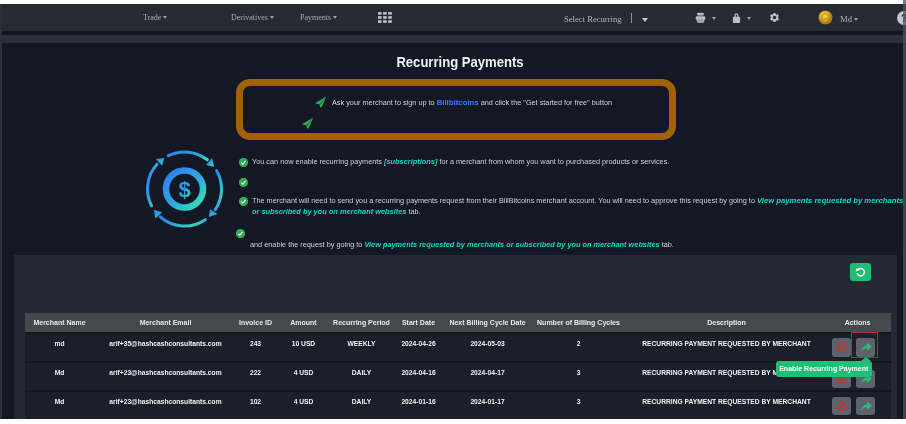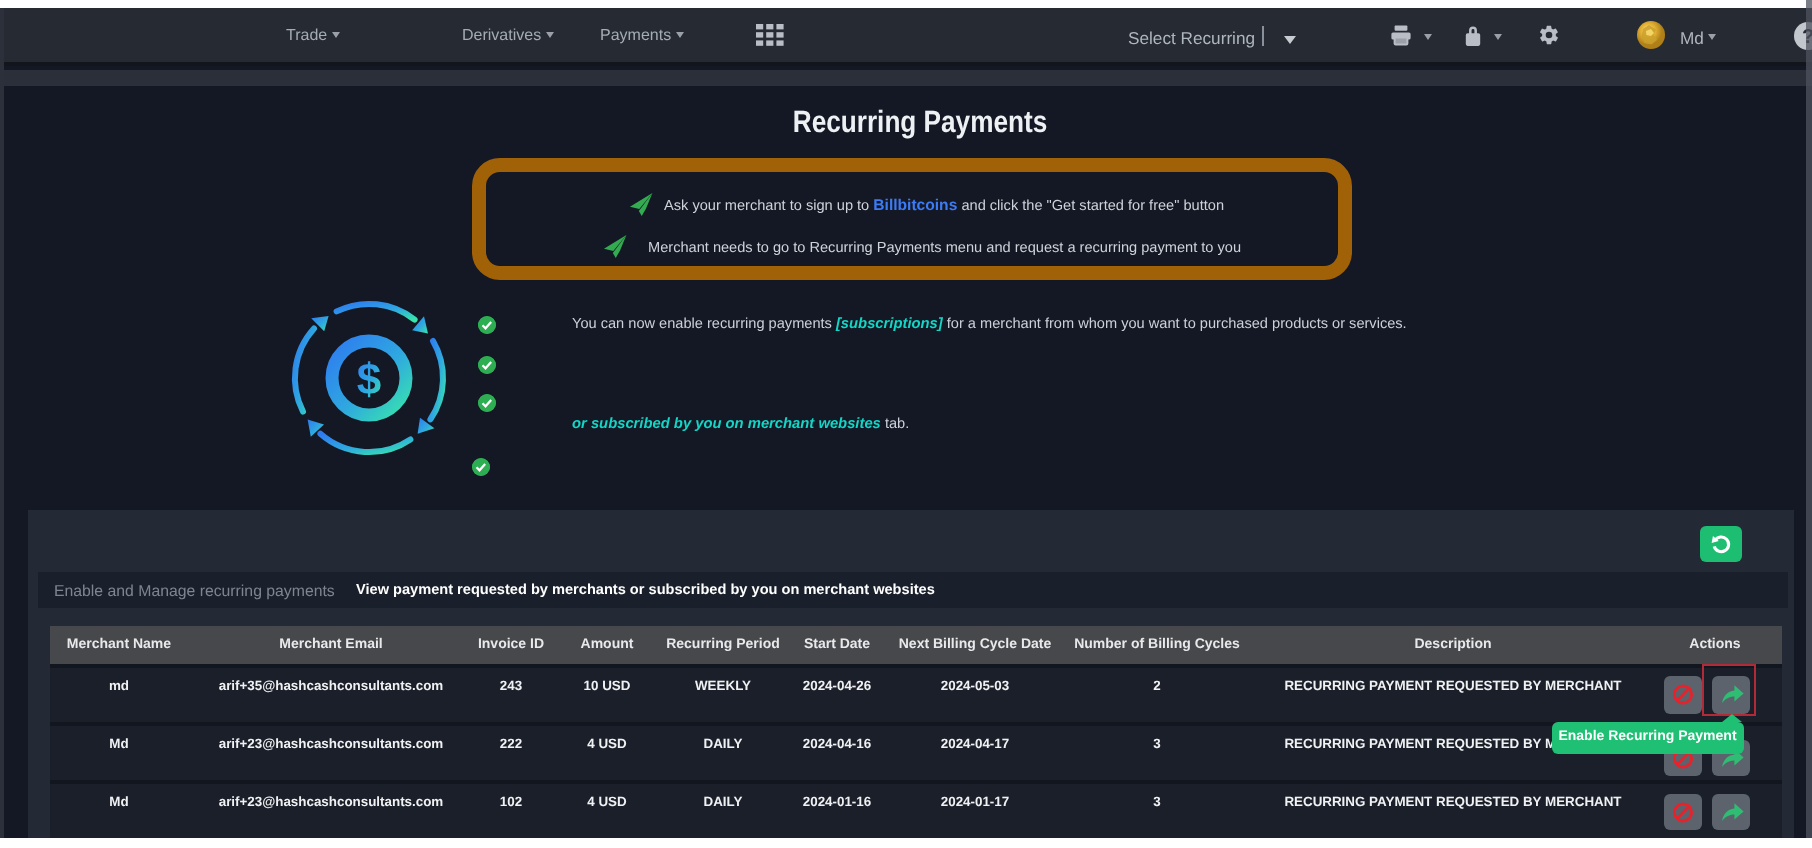--- a/index.html
+++ b/index.html
@@ -2,28 +2,28 @@
 <html><head>
 <meta charset="utf-8">
 <style>
   html,body{margin:0;padding:0;background:#fff;}
   *{box-sizing:border-box;}
   body{font-family:"Liberation Sans", sans-serif;}
   #stage{position:relative;width:906px;height:424px;overflow:hidden;background:#fff;}
   .app{position:absolute;left:0;top:4px;width:906px;height:415px;background:#141824;}
   .navbar{position:absolute;left:0;top:0;width:906px;height:28.5px;background:#252a33;border-bottom:2px solid #12151c;}
   .subnav{position:absolute;left:0;top:30.5px;width:906px;height:8.2px;background:#2a2f39;}
-  .navitem{position:absolute;top:9px;font-size:8px;color:#a6acb4;}
+  .navitem{position:absolute;top:9px;font-size:8px;color:#a6acb4;font-family:Liberation Serif, serif;}
   .caret{display:inline-block;width:0;height:0;border-left:2.5px solid transparent;border-right:2.5px solid transparent;border-top:3px solid #9aa0a8;vertical-align:middle;margin-left:2px;margin-bottom:1px;}
   .h1{position:absolute;left:7px;top:48.5px;width:906px;text-align:center;font-size:15.4px;font-weight:bold;color:#eef1f4;transform:scaleX(0.85);transform-origin:453px 0;}
   .infobox{position:absolute;left:236px;top:75px;width:440px;height:61px;border:7px solid #a16207;border-radius:14px;}
   .il{position:absolute;font-size:7.3px;color:#ced3da;white-space:nowrap;}
   .blue{color:#3c7bf6;}
   .teal{color:#12d7c7;font-style:italic;font-weight:bold;font-size:7.7px;}
-  .bullet{position:absolute;font-size:7.3px;color:#ccd1d9;white-space:nowrap;line-height:9px;margin-left:34px;}
+  .bullet{position:absolute;font-size:7.3px;color:#ccd1d9;white-space:nowrap;line-height:9px;}
   .check{position:absolute;width:9px;height:9px;border-radius:50%;background:#2eae52;color:#fff;}
   .panel{position:absolute;left:14px;top:251px;width:883px;height:164px;background:#242a35;}
   .tabsbar{position:absolute;left:5px;top:30.5px;width:875px;height:18px;background:#1a202b;}
   .refreshbtn{position:absolute;left:836px;top:7.5px;width:21px;height:18.5px;background:#1ebe72;border-radius:3px;}
   table.grid{position:absolute;left:10.5px;top:57.5px;border-collapse:collapse;table-layout:fixed;width:866px;}
   table.grid th{background:#47484b;color:#e8e9eb;font-size:7px;font-weight:bold;height:20.5px;padding:0;text-align:center;white-space:nowrap;}
   table.grid td{color:#f0f1f3;font-size:6.7px;font-weight:bold;text-align:center;padding:0 0 7px 0;vertical-align:middle;border-top:2px solid #12161f;background:#1a1f29;}
   .abtn{display:inline-block;width:19px;height:18.5px;background:#5c636d;border-radius:3px;position:relative;vertical-align:middle;}
 </style>
 </head>
@@ -103,21 +103,20 @@
             <path d="M19.5 0.8 L8.2 15.8 L10.6 20 L14.2 13.8 Z"></path>
           </g>
         </svg>
       <span class="il" style="left:89px;top:12px;">Ask your merchant to sign up to <span class="blue" style="font-size:7.8px;font-weight:bold;">Billbitcoins</span> and click the "Get started for free" button</span>
       <svg style="position:absolute;left:58px;top:30.5px;" width="13" height="12" viewBox="0 0 20 20">
           <g fill="#33ac51">
             <path d="M19.5 0.8 L0.8 12.2 L8.6 14.2 Z"></path>
             <path d="M19.5 0.8 L8.2 15.8 L10.6 20 L14.2 13.8 Z"></path>
           </g>
         </svg>
-      <span class="il" style="left:81px;top:32.5px;">Merchant needs to go to Recurring Payments menu and request a recurring payment to you</span>
     </div>
 
     <svg style="position:absolute;left:143px;top:142px;" width="86" height="86" viewBox="0 0 86 86">
       <defs>
         <linearGradient id="bg1" x1="0%" y1="0%" x2="100%" y2="100%">
           <stop offset="0%" stop-color="#2e7bf0"></stop>
             <stop offset="55%" stop-color="#2fa8e0"></stop>
             <stop offset="100%" stop-color="#38e5ac"></stop>
         </linearGradient>
       </defs>
@@ -145,39 +144,37 @@
 
     <svg class="check" style="left:238.5px;top:174px;" viewBox="0 0 16 16" width="9" height="9">
         <circle cx="8" cy="8" r="8" fill="#2eae52"></circle>
         <path d="M4 8.2l2.7 2.7 5-5.6" stroke="#fff" stroke-width="2" fill="none"></path>
       </svg>
 
     <svg class="check" style="left:238.5px;top:193px;" viewBox="0 0 16 16" width="9" height="9">
         <circle cx="8" cy="8" r="8" fill="#2eae52"></circle>
         <path d="M4 8.2l2.7 2.7 5-5.6" stroke="#fff" stroke-width="2" fill="none"></path>
       </svg>
+    <div class="bullet" style="left:252px;top:191.5px;">The merchant will need to send you a recurring payments request from their BillBitcoins merchant account. You will need to approve this request by going to <span class="teal">View payments requested by merchants</span></div>
     <div class="bullet" style="left:252px;top:203px;"><span class="teal" style="font-size:7.4px;">or subscribed by you on merchant websites</span> tab.</div>
 
     <svg class="check" style="left:236px;top:225px;" viewBox="0 0 16 16" width="9" height="9">
         <circle cx="8" cy="8" r="8" fill="#2eae52"></circle>
         <path d="M4 8.2l2.7 2.7 5-5.6" stroke="#fff" stroke-width="2" fill="none"></path>
       </svg>
+    <div class="bullet" style="left:250px;top:235.5px;">and enable the request by going to <span class="teal" style="font-size:7.35px;">View payments requested by merchants or subscribed by you on merchant websites</span> tab.</div>
 
     <div class="panel">
       <div class="refreshbtn">
         <svg style="position:absolute;left:5px;top:3.5px;" width="11" height="12" viewBox="0 0 24 24">
           <g fill="none" stroke="#fff" stroke-width="3.4">
               <path d="M5.5 8.2 A 8 8 0 1 1 4.6 14.5"></path>
             </g>
           <path fill="#fff" d="M9.5 8.7 L1.8 10.8 L3.2 3.2 Z"></path>
         </svg>
-      </div>
-      <div class="tabsbar">
-        <span style="position:absolute;left:8px;top:5px;font-size:7.9px;color:#7e8591;">Enable and Manage recurring payments</span>
-        <span style="position:absolute;left:159px;top:4.5px;font-size:7.3px;font-weight:bold;color:#fff;">View payment requested by merchants or subscribed by you on merchant websites</span>
       </div>
       <table class="grid">
         <colgroup>
           <col style="width:70px">
             <col style="width:142px">
             <col style="width:38px">
             <col style="width:58px">
             <col style="width:58px">
             <col style="width:56px">
             <col style="width:82px">

